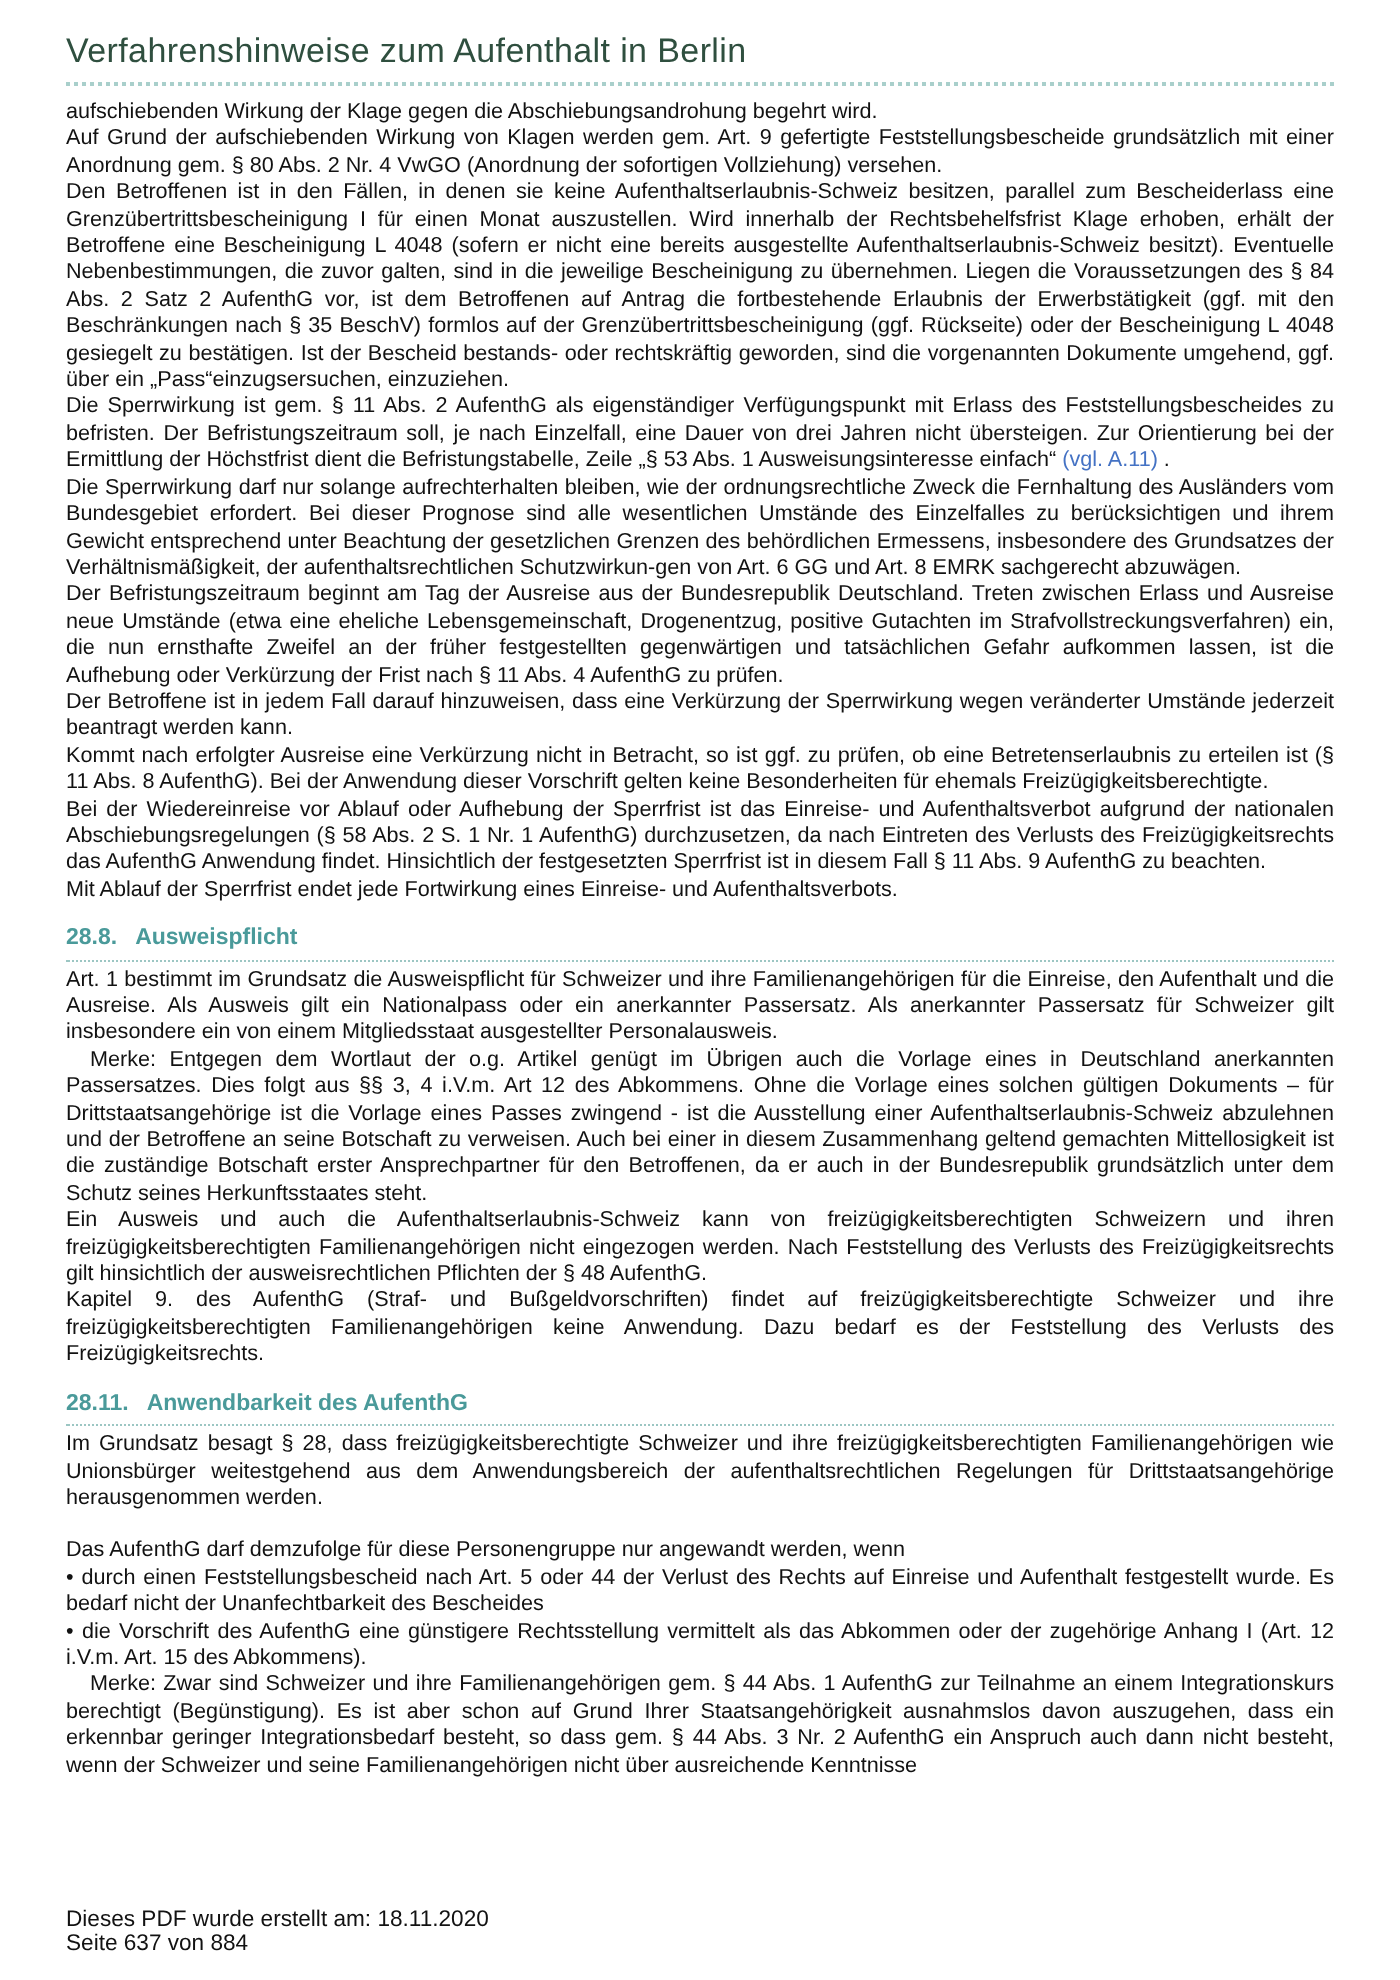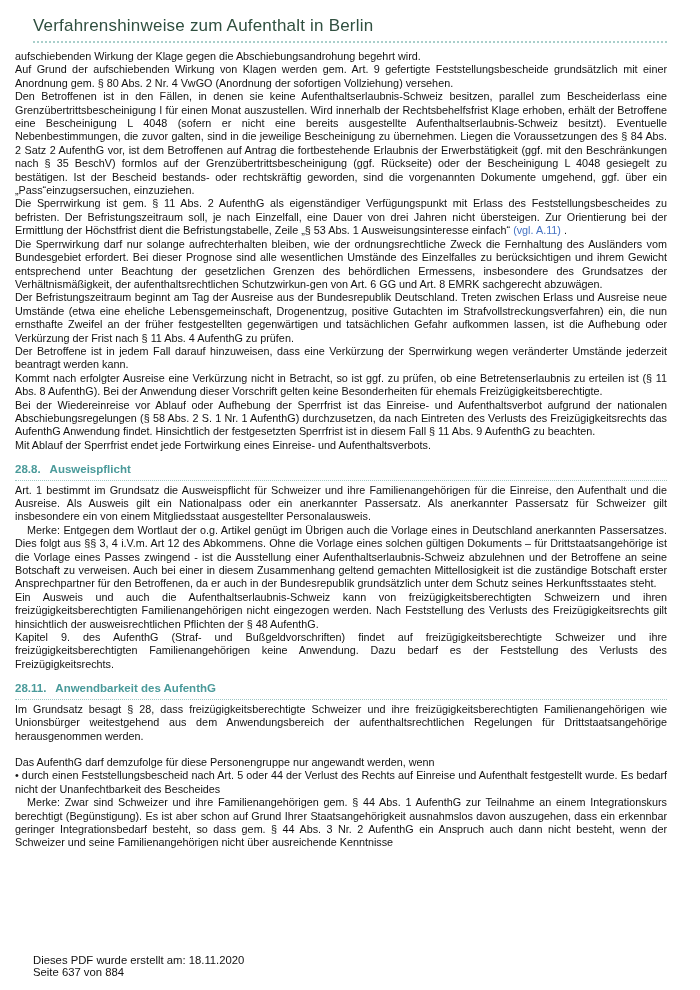--- a/index.html
+++ b/index.html
@@ -22,21 +22,21 @@
     font-weight: 400;
     color: #2f4f3f;
     margin: 16px 0 5px 0;
     letter-spacing: 0.2px;
   }
   .title-rule {
     border-bottom: 2px dotted #a9cfcb;
     height: 0;
   }
   .body-text {
-    margin: 7px 33px 0 15px;
+    margin: 7px 33px 0 33px;
     font-size: 10.8px;
     line-height: 13.4px;
     text-align: justify;
     color: #121212;
   }
   .body-text p { margin: 0; }
   .sec-heading {
     font-size: 11.5px;
     font-weight: 700;
     color: #4a9a9a;
@@ -93,20 +93,21 @@
     <p><b class="merke">Merke:</b><span> Entgegen dem Wortlaut der o.g. Artikel genügt im Übrigen auch die Vorlage eines in Deutschland anerkannten Passersatzes. Dies folgt aus §§ 3, 4 i.V.m. Art 12 des Abkommens. Ohne die Vorlage eines solchen gültigen Dokuments – für Drittstaatsangehörige ist die Vorlage eines Passes zwingend - ist die Ausstellung einer Aufenthaltserlaubnis-Schweiz abzulehnen und der Betroffene an seine Botschaft zu verweisen. Auch bei einer in diesem Zusammenhang geltend gemachten Mittellosigkeit ist die zuständige Botschaft erster Ansprechpartner für den Betroffenen, da er auch in der Bundesrepublik grundsätzlich unter dem Schutz seines Herkunftsstaates steht.</span></p>
     <p>Ein Ausweis und auch die Aufenthaltserlaubnis-Schweiz kann von freizügigkeitsberechtigten Schweizern und ihren freizügigkeitsberechtigten Familienangehörigen nicht eingezogen werden. Nach Feststellung des Verlusts des Freizügigkeitsrechts gilt hinsichtlich der ausweisrechtlichen Pflichten der § 48 AufenthG.</p>
 
     <p>Kapitel 9. des AufenthG (Straf- und Bußgeldvorschriften) findet auf freizügigkeitsberechtigte Schweizer und ihre freizügigkeitsberechtigten Familienangehörigen keine Anwendung. Dazu bedarf es der Feststellung des Verlusts des Freizügigkeitsrechts.</p>
 
     <h2 class="sec-heading"><span class="sec-num">28.11.</span><span>Anwendbarkeit des AufenthG</span></h2>
     <p>Im Grundsatz besagt § 28, dass freizügigkeitsberechtigte Schweizer und ihre freizügigkeitsberechtigten Familienangehörigen wie Unionsbürger weitestgehend aus dem Anwendungsbereich der aufenthaltsrechtlichen Regelungen für Drittstaatsangehörige herausgenommen werden.</p>
     <div class="vgap"></div>
     <p>Das AufenthG darf demzufolge für diese Personengruppe nur angewandt werden, wenn</p>
     <p>• durch einen Feststellungsbescheid nach Art. 5 oder 44 der Verlust des Rechts auf Einreise und Aufenthalt festgestellt wurde. Es bedarf nicht der Unanfechtbarkeit des Bescheides</p>
+    <p>• die Vorschrift des AufenthG eine günstigere Rechtsstellung vermittelt als das Abkommen oder der zugehörige Anhang I (Art. 12 i.V.m. Art. 15 des Abkommens).</p>
     <p><b class="merke">Merke:</b><span> Zwar sind Schweizer und ihre Familienangehörigen gem. § 44 Abs. 1 AufenthG zur Teilnahme an einem Integrationskurs berechtigt (Begünstigung). Es ist aber schon auf Grund Ihrer Staatsangehörigkeit ausnahmslos davon auszugehen, dass ein erkennbar geringer Integrationsbedarf besteht, so dass gem. § 44 Abs. 3 Nr. 2 AufenthG ein Anspruch auch dann nicht besteht, wenn der Schweizer und seine Familienangehörigen nicht über ausreichende Kenntnisse</span></p>
 
   </div>
 
   <div class="footer">
     <span>Dieses PDF wurde erstellt am: 18.11.2020</span>
     <span>Seite 637 von 884</span>
   </div>
 
 </div>

